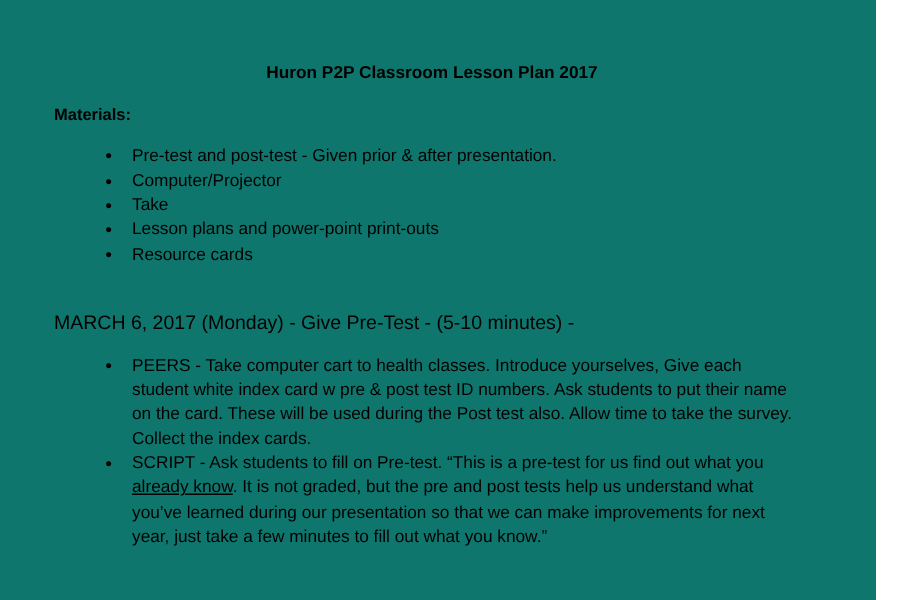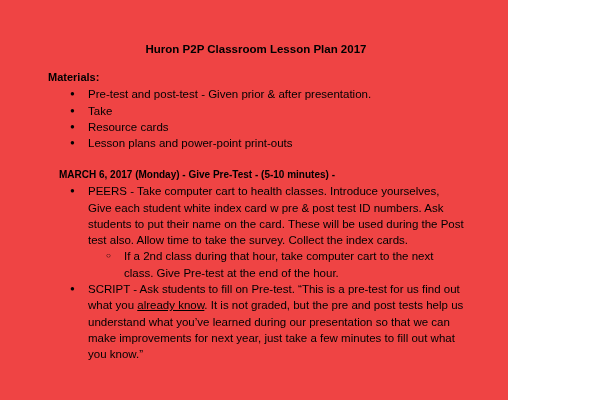--- a/index.html
+++ b/index.html
@@ -9,42 +9,42 @@
   body {
     width: 600px;
     height: 400px;
     background: #ffffff;
     font-family: "Liberation Sans", sans-serif;
     color: #000000;
     overflow: hidden;
   }
   .page {
     position: relative;
-    width: 508px;
+    width: 584px;
     height: 400px;
     box-sizing: border-box;
-    padding: 30px 44px 0 48px;
-    background: #ef4444;
+    padding: 30px 44px 0 36px;
+    background: #0f766e;
   }
   .doc-title {
     text-align: center;
     font-size: 11.5px;
     font-weight: bold;
     margin: 12px 0 0 0;
     line-height: 1.35;
   }
   .section-label {
     font-size: 11px;
     font-weight: bold;
     margin: 12px 0 2px 0;
     line-height: 1.35;
   }
   ul.lvl1 {
     list-style: none;
-    margin: 0;
+    margin: 12px;
     padding: 0 0 0 22px;
   }
   ul.lvl2 {
     list-style: none;
     margin: 0;
     padding: 0 0 0 36px;
   }
   li.item {
     position: relative;
     font-size: 11.5px;
@@ -64,53 +64,51 @@
     content: "\25CB";
     font-size: 8px;
   }
   li.bold {
     font-weight: bold;
   }
   .spacer-lg {
     height: 16px;
   }
   .date-head {
-    font-size: 10px;
-    font-weight: bold;
-    margin: 0 0 2px 11px;
+    font-size: 13px;
+    font-weight: normal;
+    margin: 0 0 2px 0;
     line-height: 1.35;
   }
   .underline {
     text-decoration: underline;
   }
   .inline-txt {
     display: inline;
   }
 </style>
 </head>
 <body>
 
 <div class="page">
 
   <h1 class="doc-title">Huron P2P Classroom Lesson Plan 2017</h1>
 
   <div class="section-label">Materials:</div>
 
   <ul class="lvl1">
     <li class="item">Pre-test and post-test - Given prior &amp; after presentation.</li>
+    <li class="item">Computer/Projector</li>
     <li class="item">Take</li>
+    <li class="item">Lesson plans and power-point print-outs</li>
     <li class="item">Resource cards</li>
-    <li class="item">Lesson plans and power-point print-outs</li>
   </ul>
 
   <div class="spacer-lg"></div>
 
   <div class="date-head">MARCH 6, 2017 (Monday) - Give Pre-Test - (5-10 minutes) -</div>
 
   <ul class="lvl1">
     <li class="item">PEERS - Take computer cart to health classes. Introduce yourselves, Give each student white index card w pre &amp; post test ID numbers. Ask students to put their name on the card. These will be used during the Post test also. Allow time to take the survey. Collect the index cards.</li>
-    <ul class="lvl2">
-      <li class="item sub">If a 2nd class during that hour, take computer cart to the next class. Give Pre-test at the end of the hour.</li>
-    </ul>
     <li class="item"><span class="inline-txt">SCRIPT - Ask students to fill on Pre-test. “This is a pre-test for us find out what you </span><span class="inline-txt underline">already know</span><span class="inline-txt">. It is not graded, but the pre and post tests help us understand what you’ve learned during our presentation so that we can make improvements for next year, just take a few minutes to fill out what you know.”</span></li>
   </ul>
 
 </div>
 
 </body></html>

